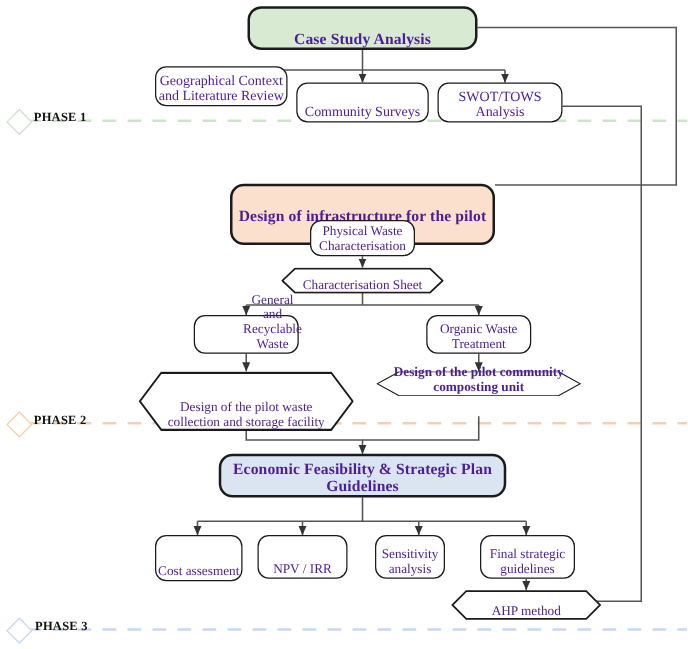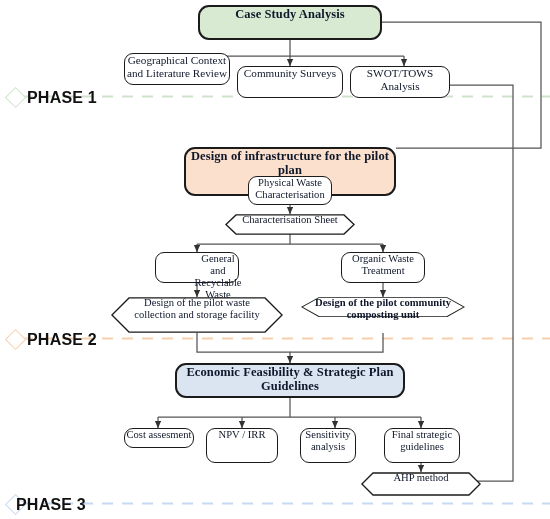--- a/index.html
+++ b/index.html
@@ -22,25 +22,25 @@
     left: 0;
     top: 0;
     width: 550px;
     height: 519px;
     pointer-events: none;
   }
   .node {
     position: absolute;
     box-sizing: border-box;
     display: flex;
-    align-items: flex-start;
+    align-items: flex-end;
     justify-content: center;
     text-align: center;
     line-height: 1.12;
-    color: #0f172a;
+    color: #4c1d95;
     z-index: 3;
   }
   .rbox {
     border: 1.6px solid #1b1b1b;
     border-radius: 9px;
     background: #ffffff;
   }
   .rbox.thick {
     border-width: 2.2px;
     border-radius: 11px;
@@ -71,23 +71,23 @@
   }
   .hex .hextext {
     position: relative;
     z-index: 2;
     padding: 0 14px;
     width: 100%;
     box-sizing: border-box;
   }
   .phase-label {
     position: absolute;
-    font-family: Liberation Sans, sans-serif;
+    font-family: Liberation Serif, serif;
     font-weight: bold;
-    font-size: 16px;
+    font-size: 10px;
     color: #111111;
     letter-spacing: .2px;
     z-index: 4;
     white-space: nowrap;
   }
   .phase-diamond {
     position: absolute;
     width: 13px;
     height: 13px;
     transform: rotate(45deg);
@@ -150,21 +150,21 @@
     </g>
   </svg>
 
   <div class="phase-diamond" style="left:8px; top:90px; border:1.4px solid #cfe3cc;"></div>
   <div class="phase-label" style="left:27px; top:89px;">PHASE 1</div>
 
   <div class="phase-diamond" style="left:8px; top:332px; border:1.4px solid #f7cfae;"></div>
   <div class="phase-label" style="left:27px; top:331px;">PHASE 2</div>
 
   <div class="phase-diamond" style="left:8px; top:497px; border:1.4px solid #c6d9f1;"></div>
-  <div class="phase-label" style="left:16px; top:496px;">PHASE 3</div>
+  <div class="phase-label" style="left:28px; top:496px;">PHASE 3</div>
 
   <div class="node rbox thick hdr" style="left:198px; top:5px; width:184px; height:35px; background:#d9ead3;">
     <span>Case Study Analysis</span>
   </div>
 
   <div class="node rbox plain" style="left:124px; top:53px; width:106px; height:32px;">
     <span>Geographical Context and Literature Review</span>
   </div>
 
   <div class="node rbox plain" style="left:237px; top:66px; width:106px; height:32px;">
@@ -191,39 +191,39 @@
   </div>
 
   <div class="node rbox small" style="left:155px; top:252px; width:84px; height:31px;padding-left:42px;">
     <span>General and Recyclable Waste</span>
   </div>
 
   <div class="node rbox small" style="left:341px; top:252px; width:84px; height:31px;">
     <span>Organic Waste Treatment</span>
   </div>
 
-  <div class="node hex small" style="left:111px; top:297px; width:172px; height:36px;">
+  <div class="node hex small" style="left:111px; top:297px; width:172px; height:48px;">
     <svg class="hexsvg" viewBox="0 0 172 36" preserveAspectRatio="none">
       <polygon points="18,0.9 154,0.9 171.1,18 154,35.1 18,35.1 0.9,18" fill="#ffffff" stroke="#1b1b1b" stroke-width="1.35"></polygon>
     </svg>
     <span class="hextext">Design of the pilot waste collection and storage facility</span>
   </div>
 
   <div class="node hex small" style="left:301px; top:297px; width:164px; height:20px;font-weight:bold;">
     <svg class="hexsvg" viewBox="0 0 164 36" preserveAspectRatio="none">
       <polygon points="18,0.9 146,0.9 163.1,18 146,35.1 18,35.1 0.9,18" fill="#ffffff" stroke="#1b1b1b" stroke-width="1.35"></polygon>
     </svg>
     <span class="hextext">Design of the pilot community composting unit</span>
   </div>
 
   <div class="node rbox thick hdr" style="left:175px; top:363px; width:230px; height:35px; background:#dbe5f1;">
     <span>Economic Feasibility &amp; Strategic Plan Guidelines</span>
   </div>
 
-  <div class="node rbox small" style="left:124px; top:428px; width:70px; height:20px;">
+  <div class="node rbox small" style="left:124px; top:428px; width:70px; height:37px;">
     <span>Cost assesment</span>
   </div>
 
   <div class="node rbox small" style="left:206px; top:428px; width:72px; height:35px;">
     <span>NPV / IRR</span>
   </div>
 
   <div class="node rbox small" style="left:300px; top:428px; width:56px; height:35px;">
     <span>Sensitivity analysis</span>
   </div>

